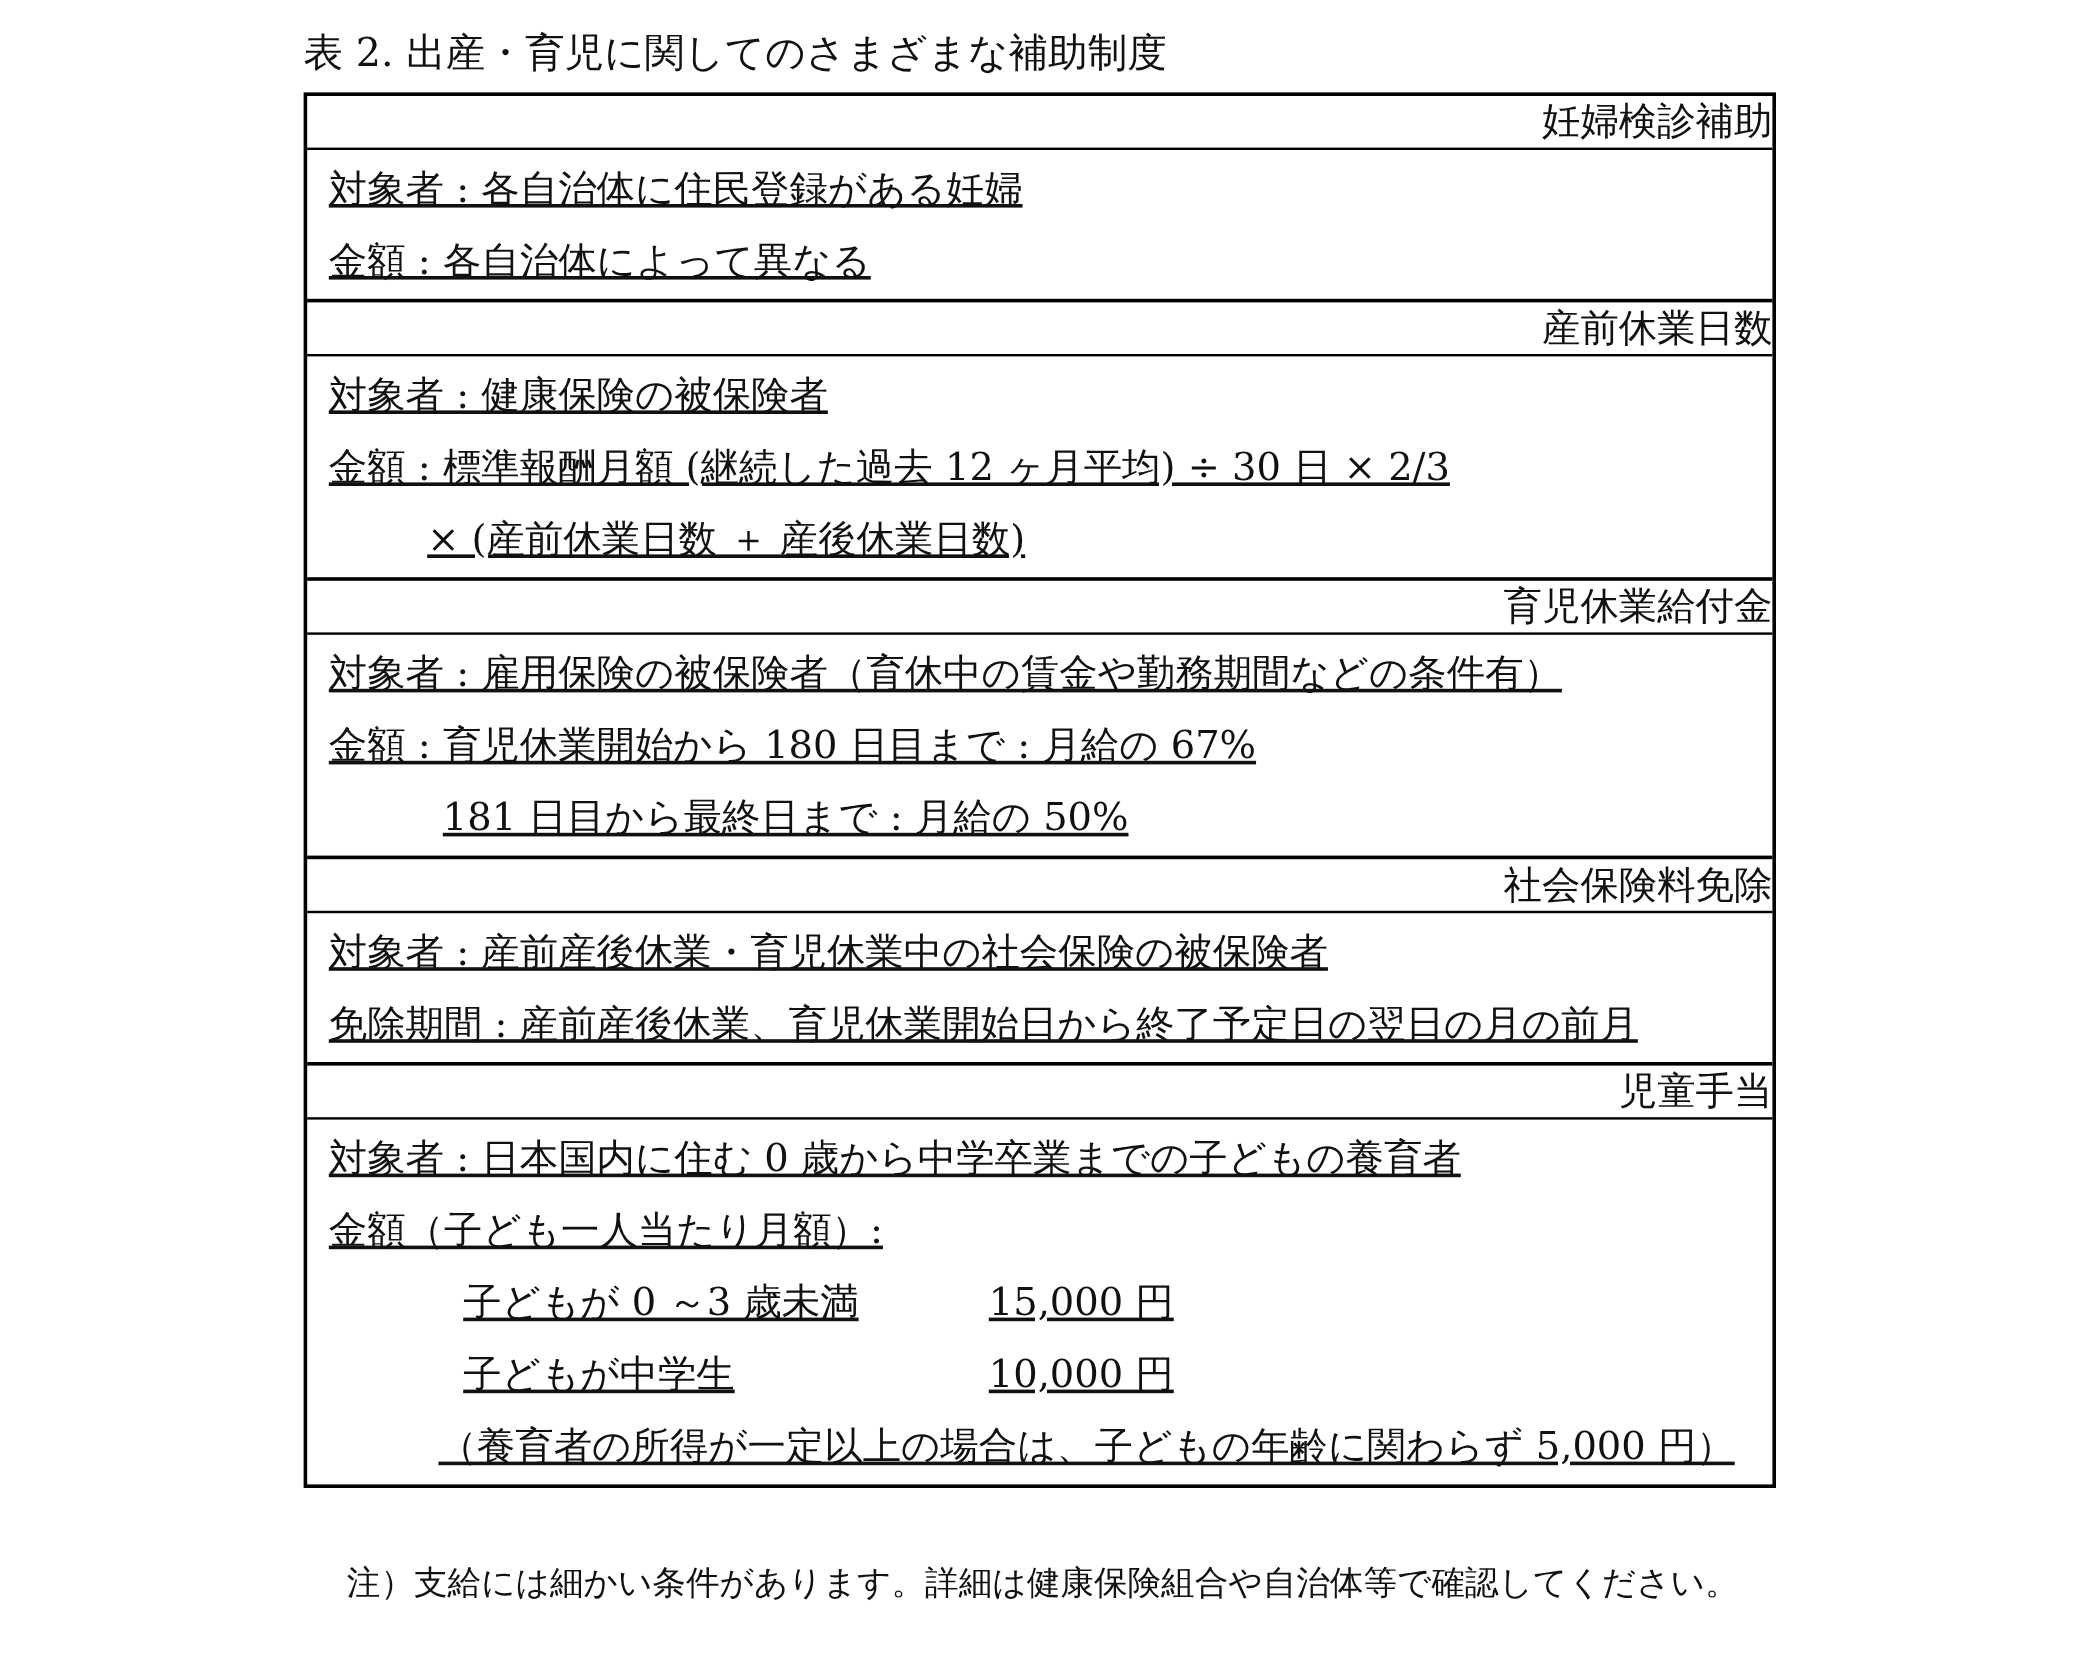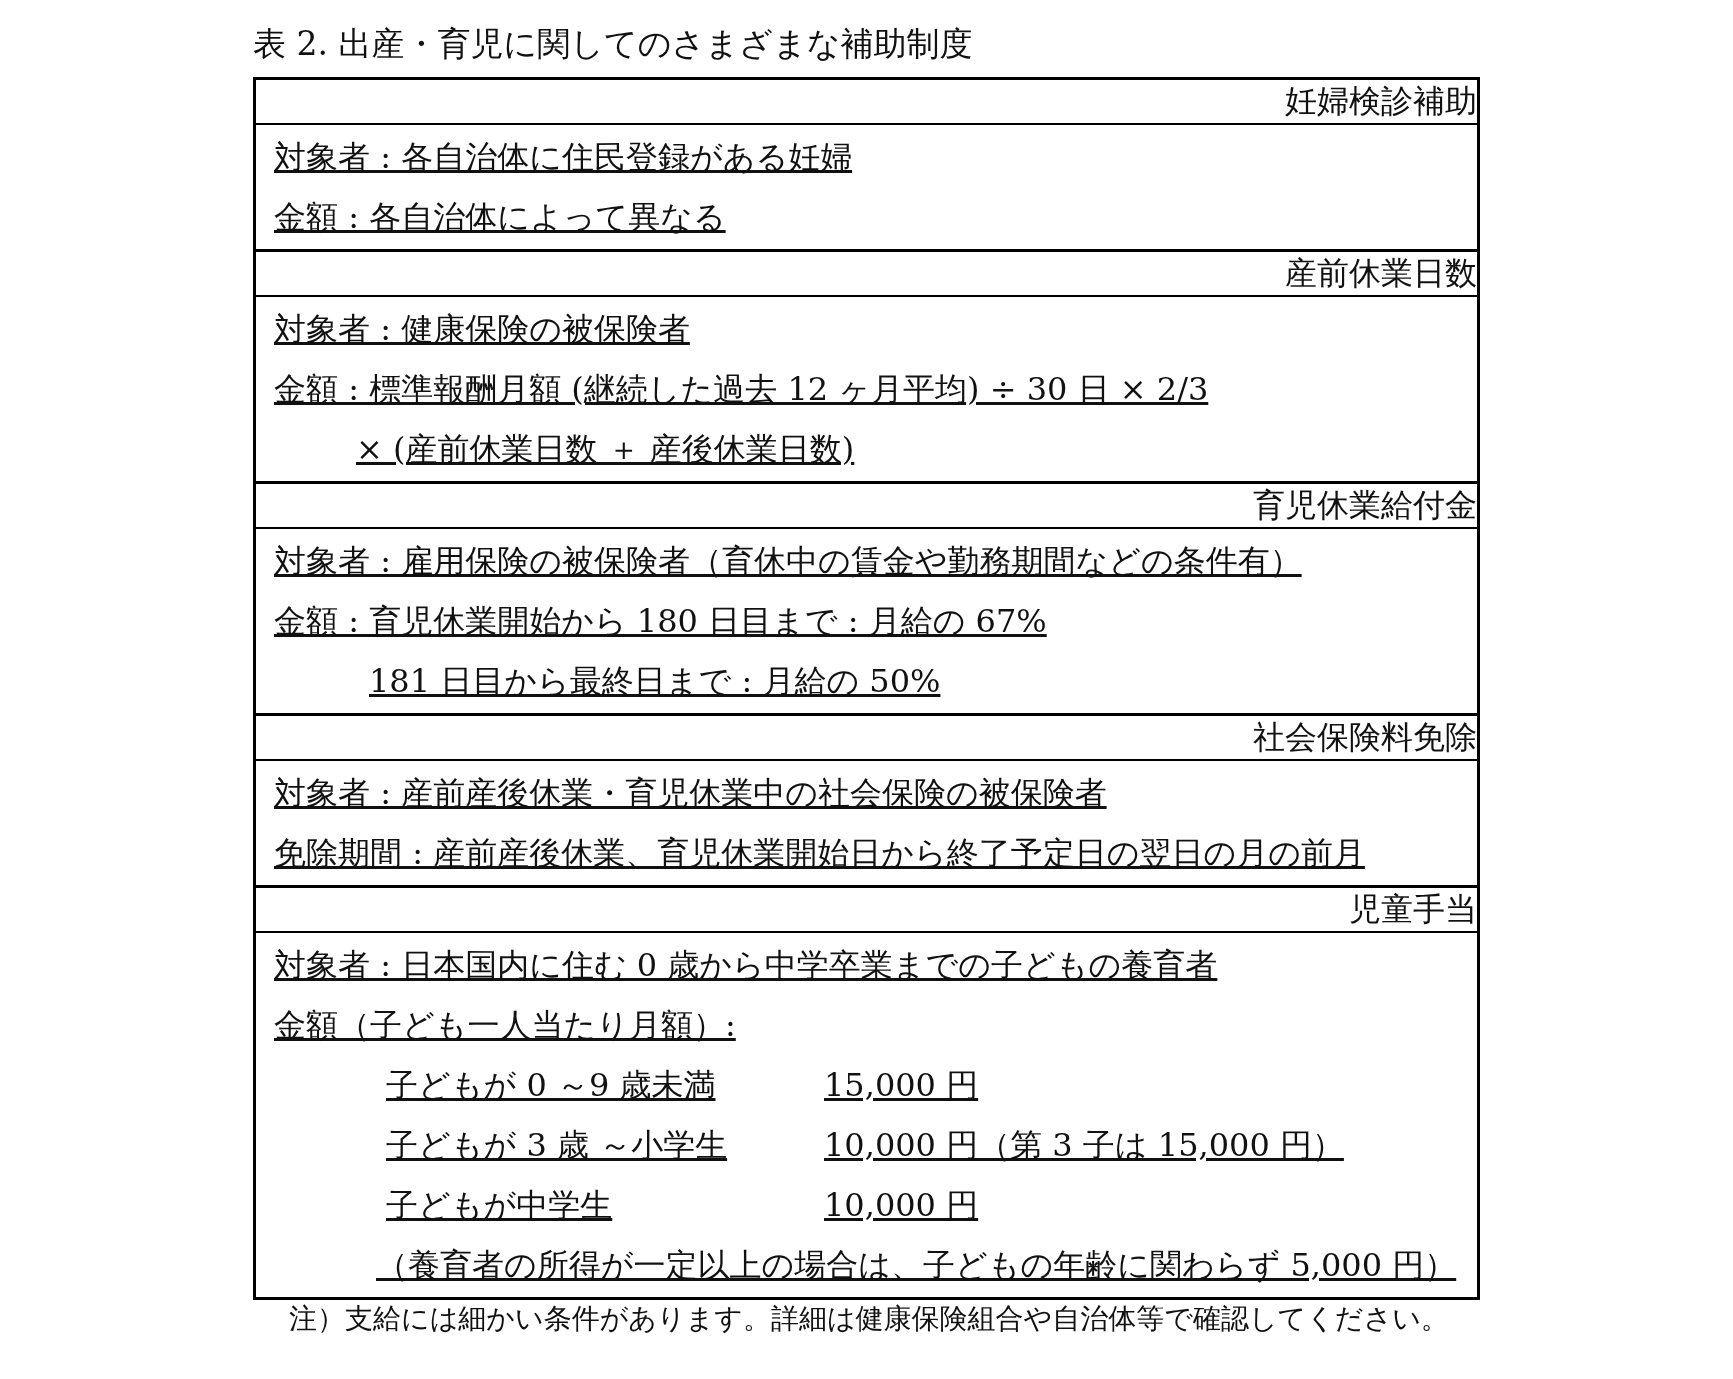--- a/index.html
+++ b/index.html
@@ -47,21 +47,21 @@
     padding: 2px 10px 2px 0;
     text-decoration: underline;
   }
   .line {
     line-height: 60px;
     white-space: nowrap;
     padding-left: 18px;
   }
   .line.indent-formula { padding-left: 100px; }
   .line.indent-cont    { padding-left: 113px; }
-  .line.indent-note    { padding-left: 120px; }
+  .line.indent-note    { padding-left: 88px; text-align: center; }
   .allow-row {
     display: flex;
     line-height: 60px;
     white-space: nowrap;
     padding-left: 130px;
   }
   .allow-label {
     width: 438px;
     flex: 0 0 438px;
   }
@@ -111,26 +111,22 @@
       <div class="line">対象者 : 産前産後休業・育児休業中の社会保険の被保険者</div>
       <div class="line">免除期間 : 産前産後休業、育児休業開始日から終了予定日の翌日の月の前月</div>
     </div>
 
     <div class="sec-header">児童手当</div>
     <div class="sec-content">
       <div class="line">対象者 : 日本国内に住む 0 歳から中学卒業までの子どもの養育者</div>
       <div class="line">金額（子ども一人当たり月額）:</div>
 
       <div class="allow-row">
-        <span class="allow-label">子どもが 0 ～9 歳未満</span>
+        <span class="allow-label">子どもが 0 ～3 歳未満</span>
         <span class="allow-amount">15,000 円</span>
-      </div>
-      <div class="allow-row">
-        <span class="allow-label">子どもが 3 歳 ～小学生</span>
-        <span class="allow-amount">10,000 円（第 3 子は 15,000 円）</span>
       </div>
       <div class="allow-row">
         <span class="allow-label">子どもが中学生</span>
         <span class="allow-amount">10,000 円</span>
       </div>
 
       <div class="line indent-note">（養育者の所得が一定以上の場合は、子どもの年齢に関わらず 5,000 円）</div>
     </div>
 
   </div>

